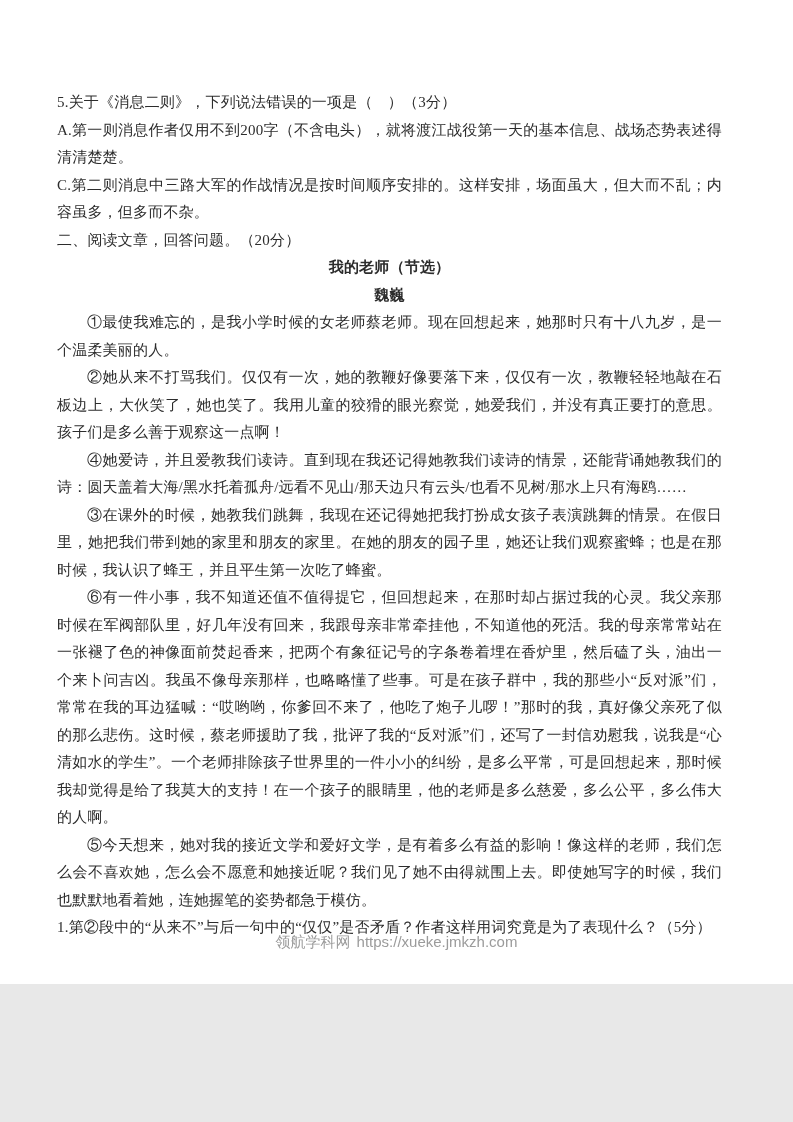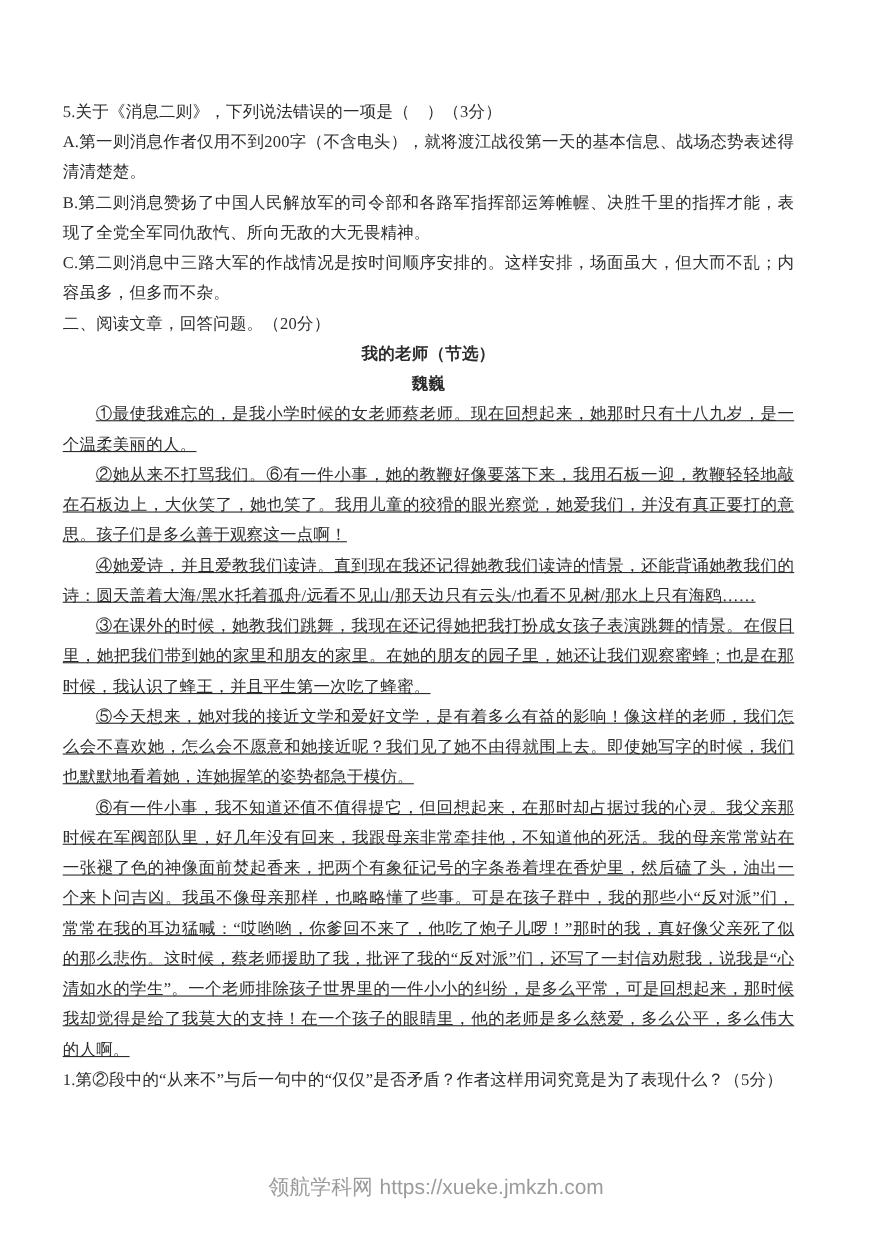--- a/index.html
+++ b/index.html
@@ -1,71 +1,70 @@
 <!DOCTYPE html>
 <html style="--page-bg: #ffffff; --text-color: #2c2c2c; --footer-color: #9b9b9b;"><head>
 <meta charset="utf-8">
 <style>
   html,body{margin:0;padding:0;background:#e8e8e8;}
   .page{
-    width:793px;height:1122px;margin:0 auto;position:relative;overflow:hidden;
+    width:793px;height:984px;margin:0 auto;position:relative;overflow:hidden;
     background:var(--page-bg,#ffffff);
     font-family:"Liberation Serif","DejaVu Serif",serif;
   }
   .doc{position:absolute;left:57px;top:89px;width:665px;}
   .line{
     margin:0;
     font-size:15px;
     line-height:27.5px;
     color:var(--text-color,#2c2c2c);
     text-align:justify;
     text-justify:inter-ideograph;
     word-break:break-all;
     letter-spacing:0.2px;
   }
-  .indent{text-indent:2em;text-decoration:underline;}
+  .indent{text-indent:2em;}
   .center{text-align:left;text-align-last:center;}
   .bold{font-weight:bold;}
   .footer{
     position:absolute;left:0;right:0;bottom:32px;
     text-align:center;
-    font-size:19px;line-height:20px;
+    font-size:15px;line-height:20px;
     color:var(--footer-color,#9b9b9b);
     font-family:"Liberation Sans","DejaVu Sans",sans-serif;
   }
   .footer span{margin:0 3px;}
 </style>
 </head>
 <body>
 
 <div class="page">
   <div class="doc">
 
     <p class="line">5.关于《消息二则》，下列说法错误的一项是（　）（3分）</p>
 
     <div>
 
     <p class="line">A.第一则消息作者仅用不到200字（不含电头），就将渡江战役第一天的基本信息、战场态势表述得清清楚楚。</p>
-        <p class="line">B.第二则消息赞扬了中国人民解放军的司令部和各路军指挥部运筹帷幄、决胜千里的指挥才能，表现了全党全军同仇敌忾、所向无敌的大无畏精神。</p>
         <p class="line">C.第二则消息中三路大军的作战情况是按时间顺序安排的。这样安排，场面虽大，但大而不乱；内容虽多，但多而不杂。</p>
       </div>
 
     <p class="line">二、阅读文章，回答问题。（20分）</p>
 
     <p class="line center bold">我的老师（节选）</p>
     <p class="line center bold">魏巍</p>
 
     <div>
 
     <p class="line indent">①最使我难忘的，是我小学时候的女老师蔡老师。现在回想起来，她那时只有十八九岁，是一个温柔美丽的人。</p>
-        <p class="line indent">②她从来不打骂我们。⑥有一件小事，她的教鞭好像要落下来，我用石板一迎，教鞭轻轻地敲在石板边上，大伙笑了，她也笑了。我用儿童的狡猾的眼光察觉，她爱我们，并没有真正要打的意思。孩子们是多么善于观察这一点啊！</p>
+        <p class="line indent">②她从来不打骂我们。仅仅有一次，她的教鞭好像要落下来，仅仅有一次，教鞭轻轻地敲在石板边上，大伙笑了，她也笑了。我用儿童的狡猾的眼光察觉，她爱我们，并没有真正要打的意思。孩子们是多么善于观察这一点啊！</p>
         <p class="line indent">④她爱诗，并且爱教我们读诗。直到现在我还记得她教我们读诗的情景，还能背诵她教我们的诗：圆天盖着大海/黑水托着孤舟/远看不见山/那天边只有云头/也看不见树/那水上只有海鸥……</p>
         <p class="line indent">③在课外的时候，她教我们跳舞，我现在还记得她把我打扮成女孩子表演跳舞的情景。在假日里，她把我们带到她的家里和朋友的家里。在她的朋友的园子里，她还让我们观察蜜蜂；也是在那时候，我认识了蜂王，并且平生第一次吃了蜂蜜。</p>
+        <p class="line indent">⑥有一件小事，我不知道还值不值得提它，但回想起来，在那时却占据过我的心灵。我父亲那时候在军阀部队里，好几年没有回来，我跟母亲非常牵挂他，不知道他的死活。我的母亲常常站在一张褪了色的神像面前焚起香来，把两个有象征记号的字条卷着埋在香炉里，然后磕了头，油出一个来卜问吉凶。我虽不像母亲那样，也略略懂了些事。可是在孩子群中，我的那些小“反对派”们，常常在我的耳边猛喊：“哎哟哟，你爹回不来了，他吃了炮子儿啰！”那时的我，真好像父亲死了似的那么悲伤。这时候，蔡老师援助了我，批评了我的“反对派”们，还写了一封信劝慰我，说我是“心清如水的学生”。一个老师排除孩子世界里的一件小小的纠纷，是多么平常，可是回想起来，那时候我却觉得是给了我莫大的支持！在一个孩子的眼睛里，他的老师是多么慈爱，多么公平，多么伟大的人啊。</p>
         <p class="line indent">⑤今天想来，她对我的接近文学和爱好文学，是有着多么有益的影响！像这样的老师，我们怎么会不喜欢她，怎么会不愿意和她接近呢？我们见了她不由得就围上去。即使她写字的时候，我们也默默地看着她，连她握笔的姿势都急于模仿。</p>
-        <p class="line indent">⑥有一件小事，我不知道还值不值得提它，但回想起来，在那时却占据过我的心灵。我父亲那时候在军阀部队里，好几年没有回来，我跟母亲非常牵挂他，不知道他的死活。我的母亲常常站在一张褪了色的神像面前焚起香来，把两个有象征记号的字条卷着埋在香炉里，然后磕了头，油出一个来卜问吉凶。我虽不像母亲那样，也略略懂了些事。可是在孩子群中，我的那些小“反对派”们，常常在我的耳边猛喊：“哎哟哟，你爹回不来了，他吃了炮子儿啰！”那时的我，真好像父亲死了似的那么悲伤。这时候，蔡老师援助了我，批评了我的“反对派”们，还写了一封信劝慰我，说我是“心清如水的学生”。一个老师排除孩子世界里的一件小小的纠纷，是多么平常，可是回想起来，那时候我却觉得是给了我莫大的支持！在一个孩子的眼睛里，他的老师是多么慈爱，多么公平，多么伟大的人啊。</p>
       </div>
 
     <div>
 
         <p class="line">1.第②段中的“从来不”与后一句中的“仅仅”是否矛盾？作者这样用词究竟是为了表现什么？（5分）</p>
       </div>
 
   </div>
 
   <div class="footer"><span>领航学科网</span><span>https://xueke.jmkzh.com</span></div>

